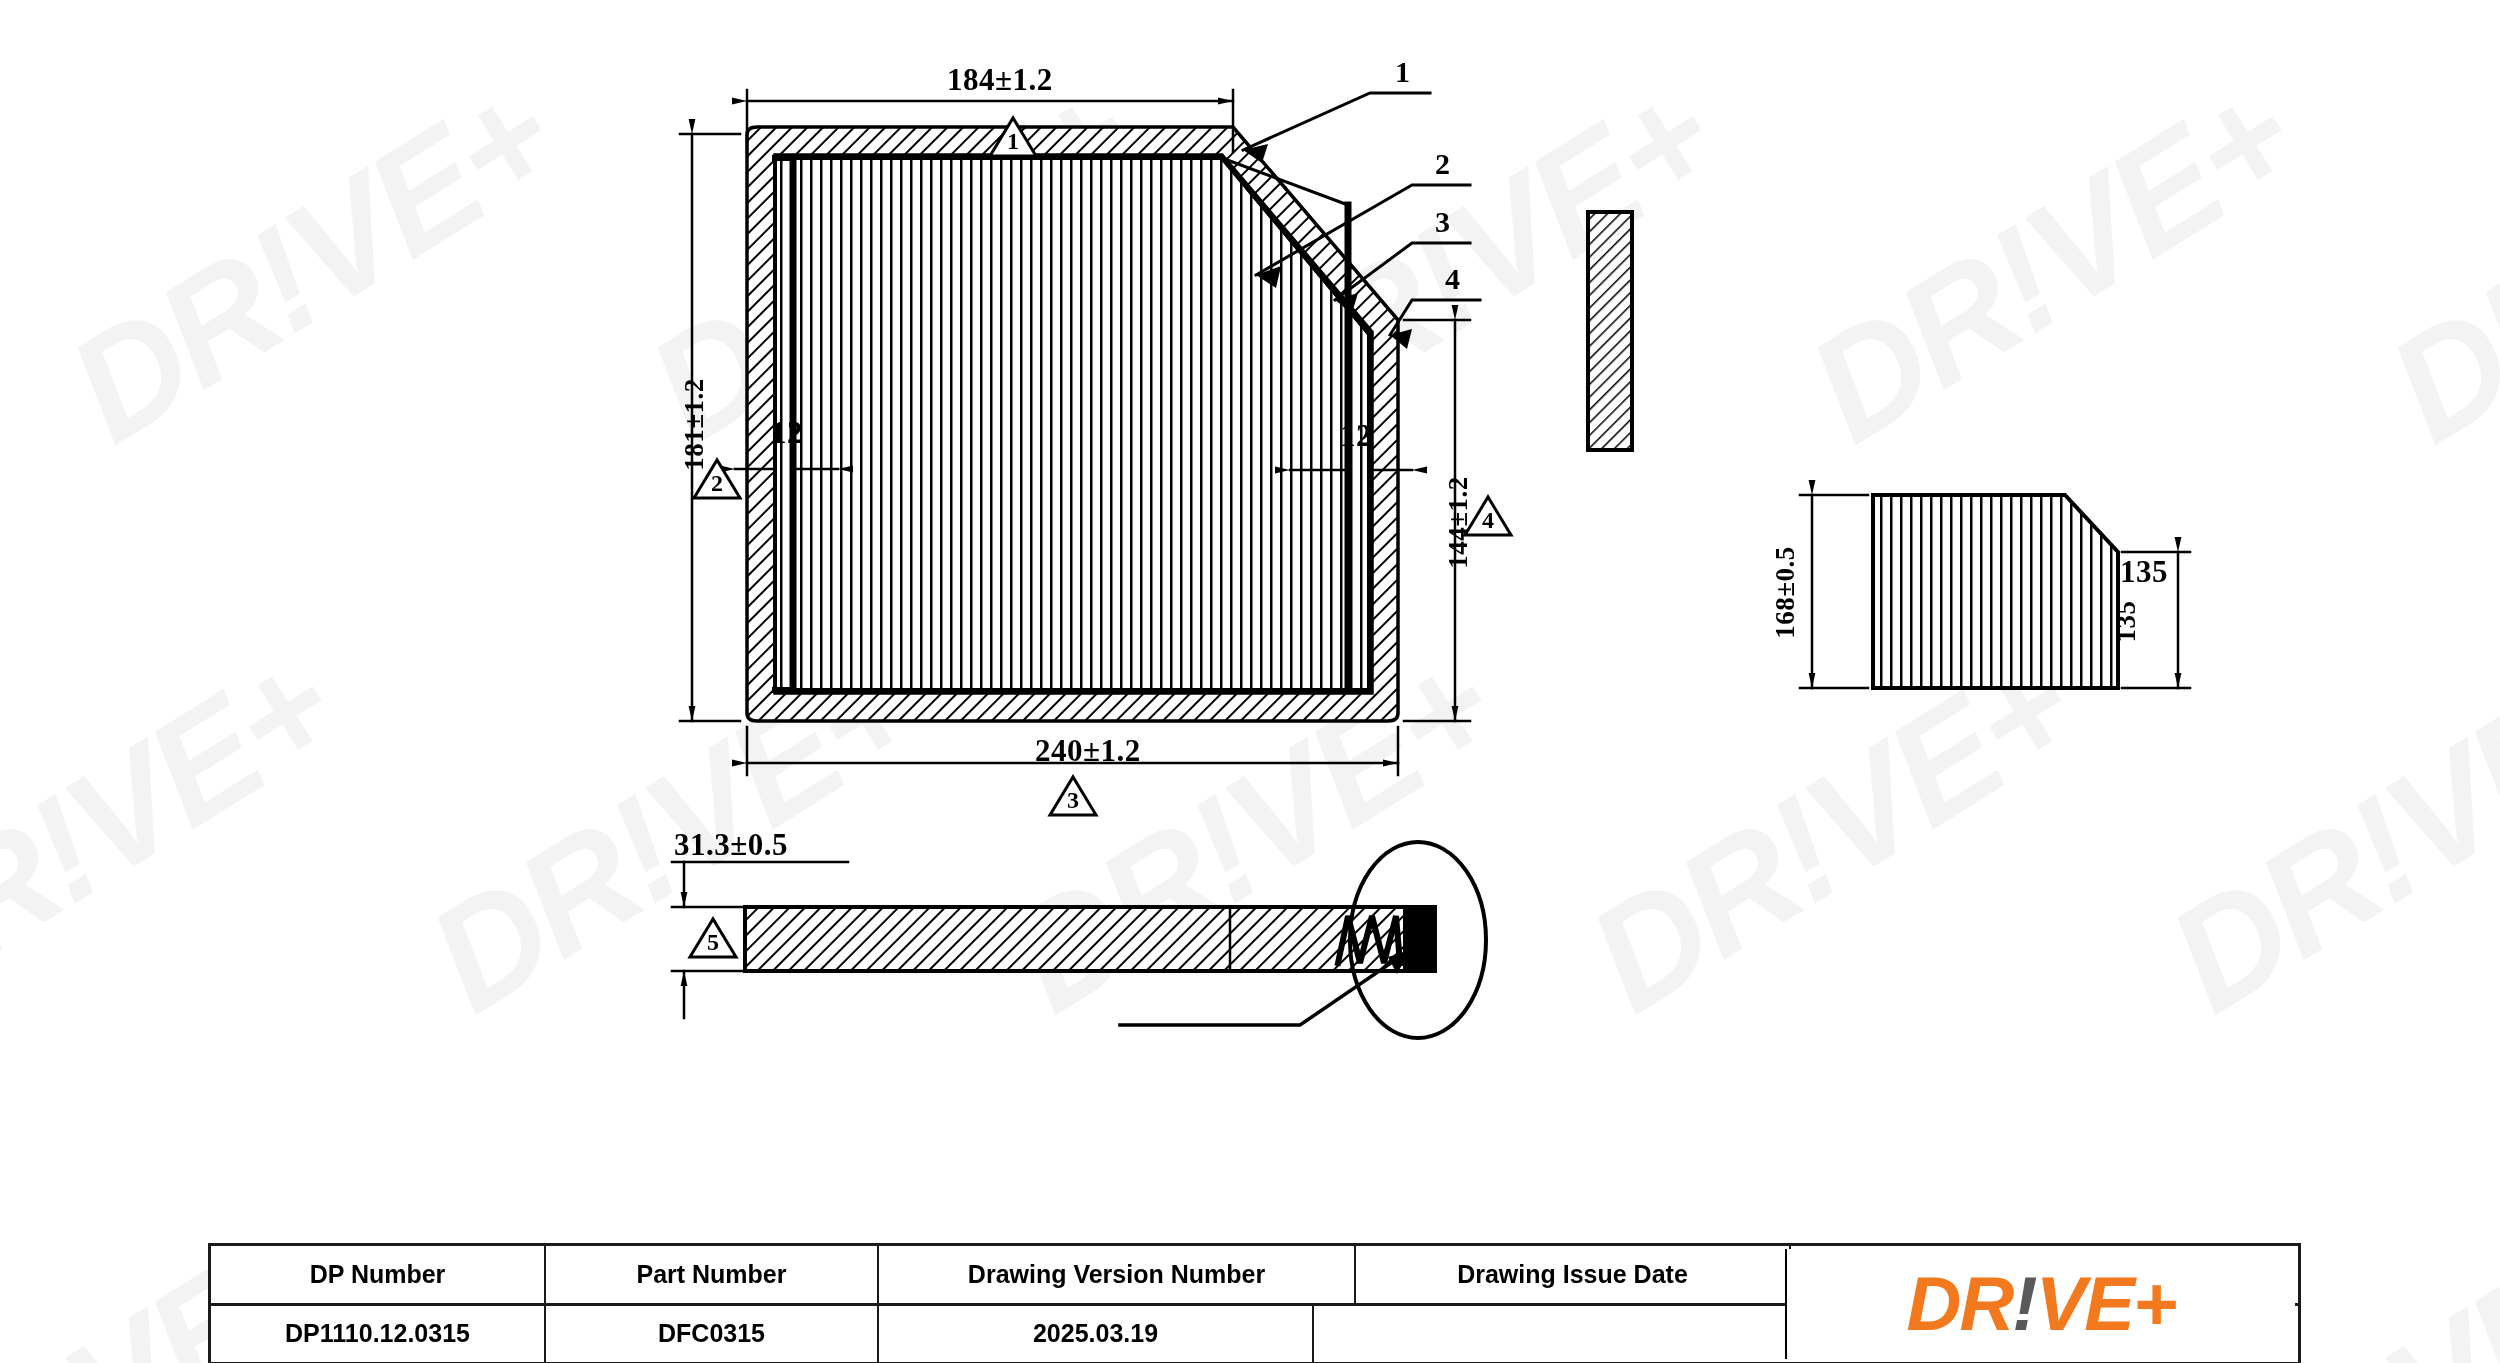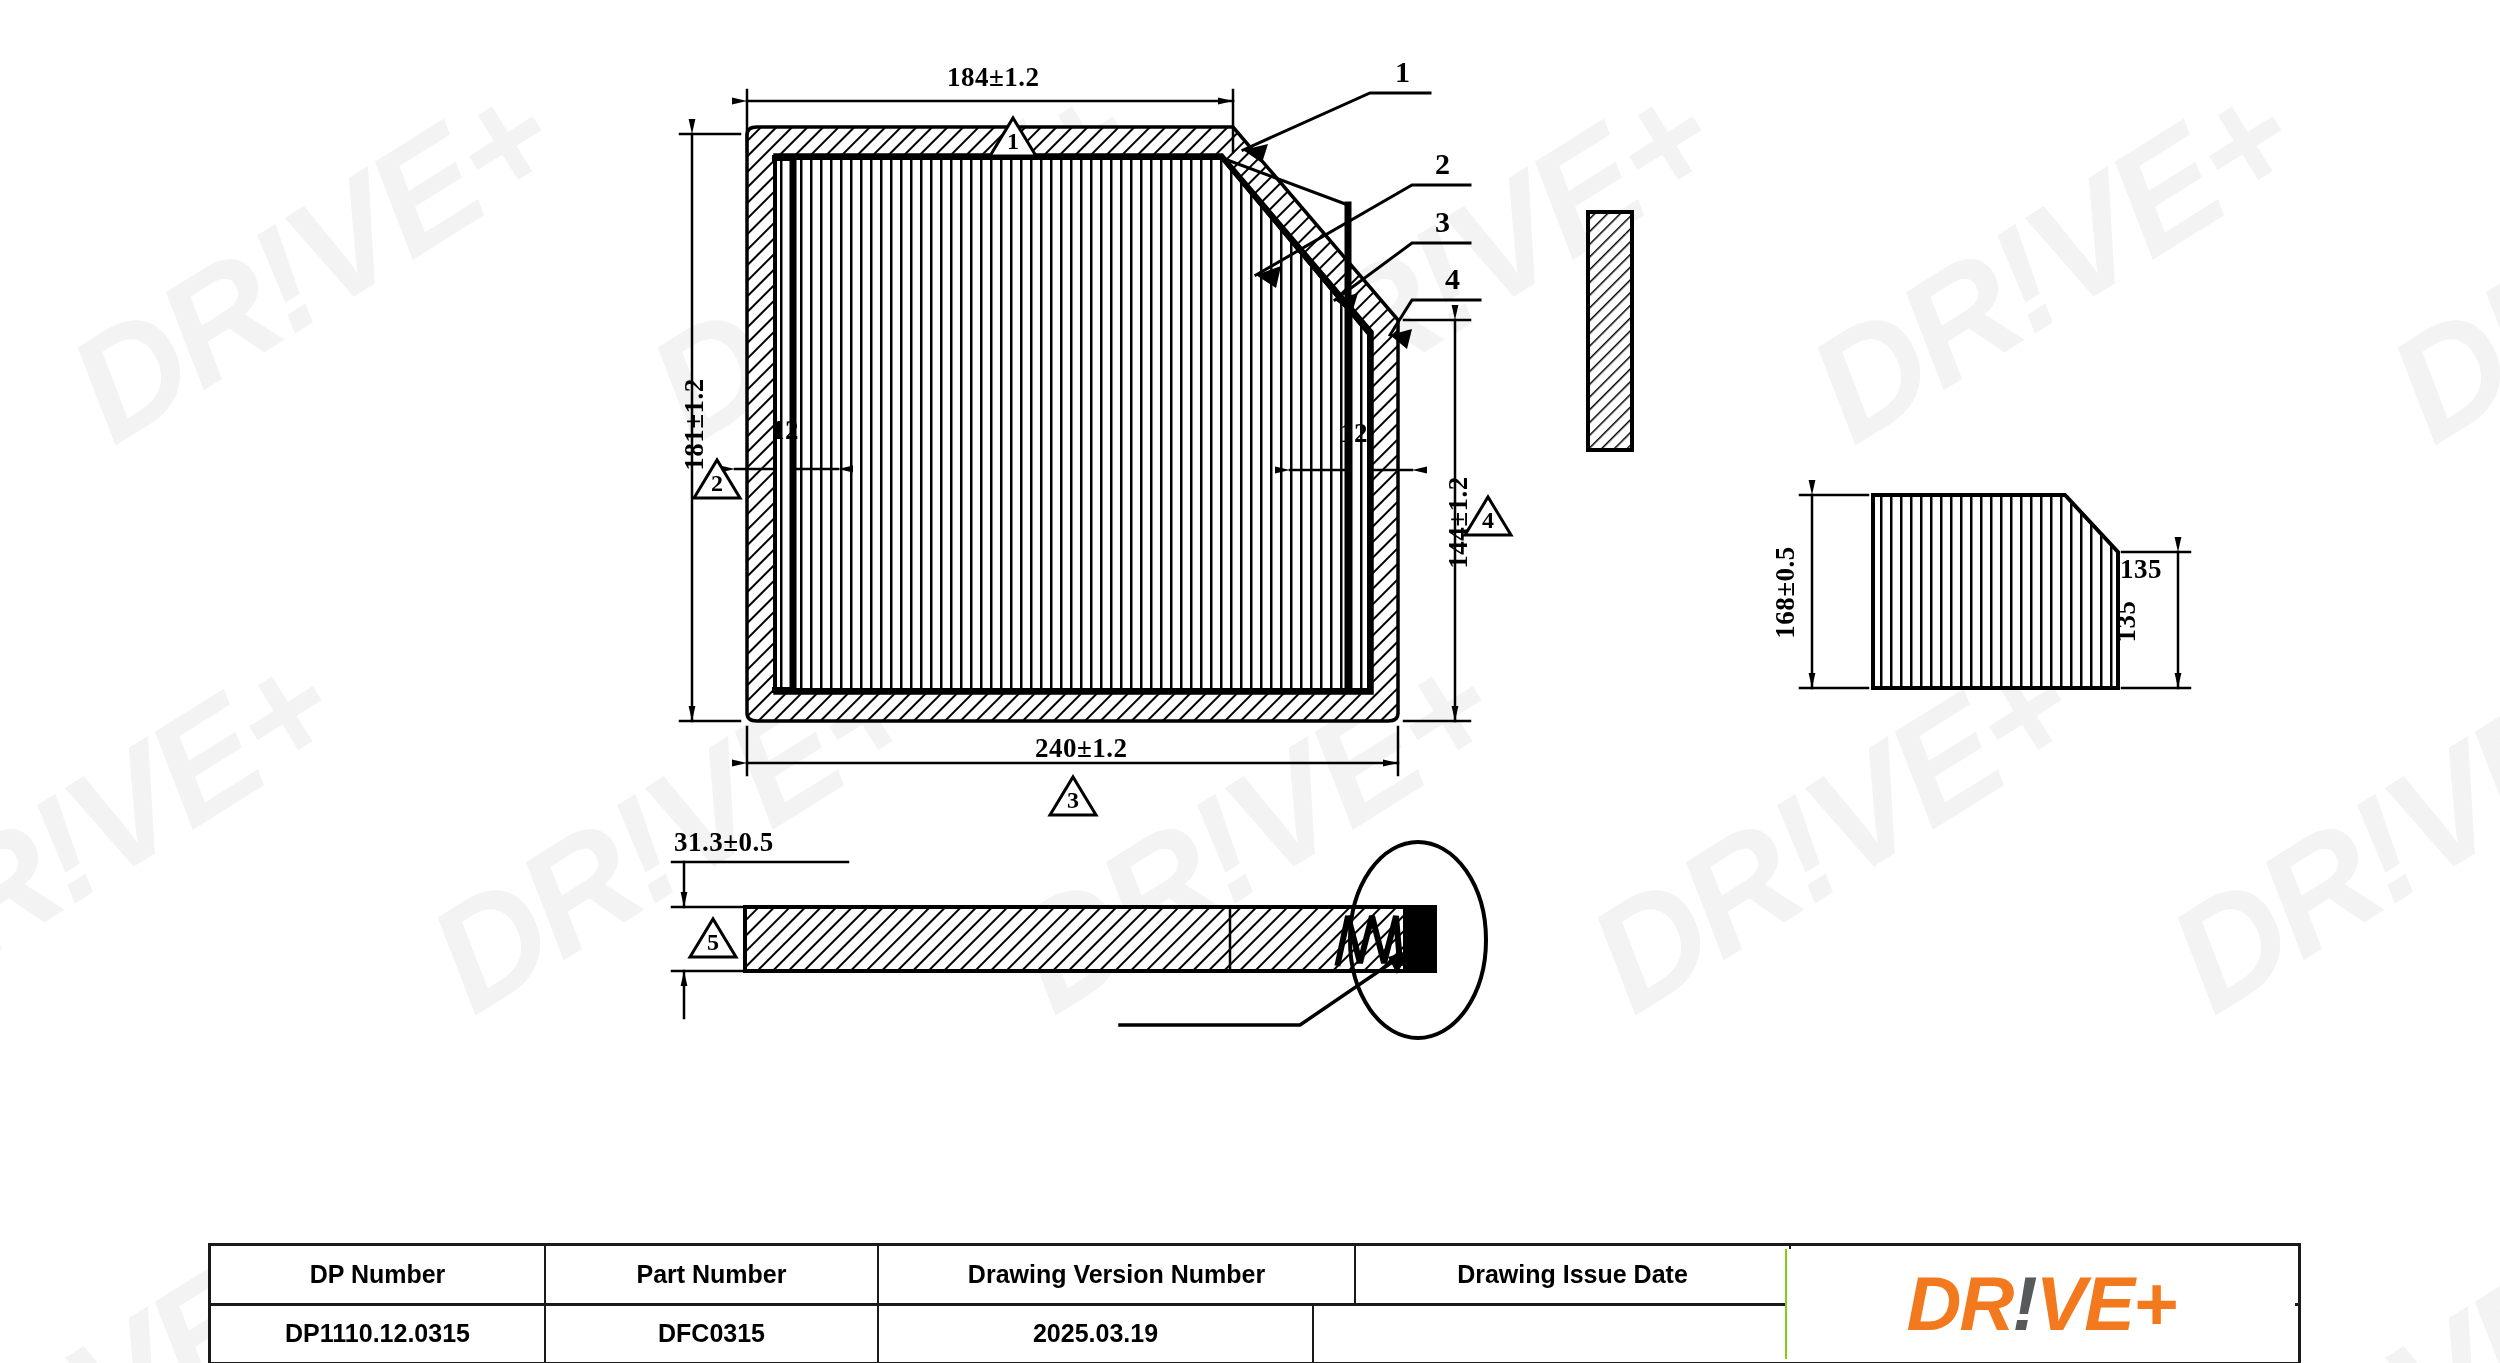--- a/index.html
+++ b/index.html
@@ -26,21 +26,21 @@
   svg.draw{position:absolute;left:0;top:0;width:2500px;height:1363px;z-index:2;overflow:visible;}
 
   
   .dim{
     position:absolute;z-index:3;
     font-family:"Liberation Serif",serif;
     font-weight:bold;
     white-space:nowrap;
     letter-spacing:0.5px;
   }
-  .dim.h{font-size:27px;}
+  .dim.h{font-size:31px;}
   .dim.v{font-size:27px;transform-origin:center center;transform:rotate(-90deg);}
   .lead{
     position:absolute;z-index:3;
     font-family:"Liberation Serif",serif;
     font-weight:bold;font-size:30px;
   }
   .tri{
     position:absolute;z-index:3;
     width:46px;height:38px;
   }
@@ -72,21 +72,21 @@
   #titleblock .c2{width:333px;text-align:right;}
   #titleblock .c3{width:477px;}
   #titleblock .c4{width:435px;}
   #titleblock .clogo{
     flex:1;border-right:none;
     display:flex;align-items:center;justify-content:center;
   }
   #logorow{
     position:absolute;right:3px;top:3px;bottom:3px;
     width:508px;display:flex;align-items:center;justify-content:center;
-    border-left:2px solid #84cc16;background:#fff;z-index:6;
+    border-left:2px solid #000000;background:#fff;z-index:6;
   }
   .logo-txt{
     font-family:"Liberation Sans",sans-serif;
     font-weight:bold;font-style:italic;
     font-size:76px;letter-spacing:-2px;line-height:1;
     display:flex;align-items:center;
   }
   .logo-o{color:#F3791E;}
   .logo-g{color:#58595B;}
 </style>

